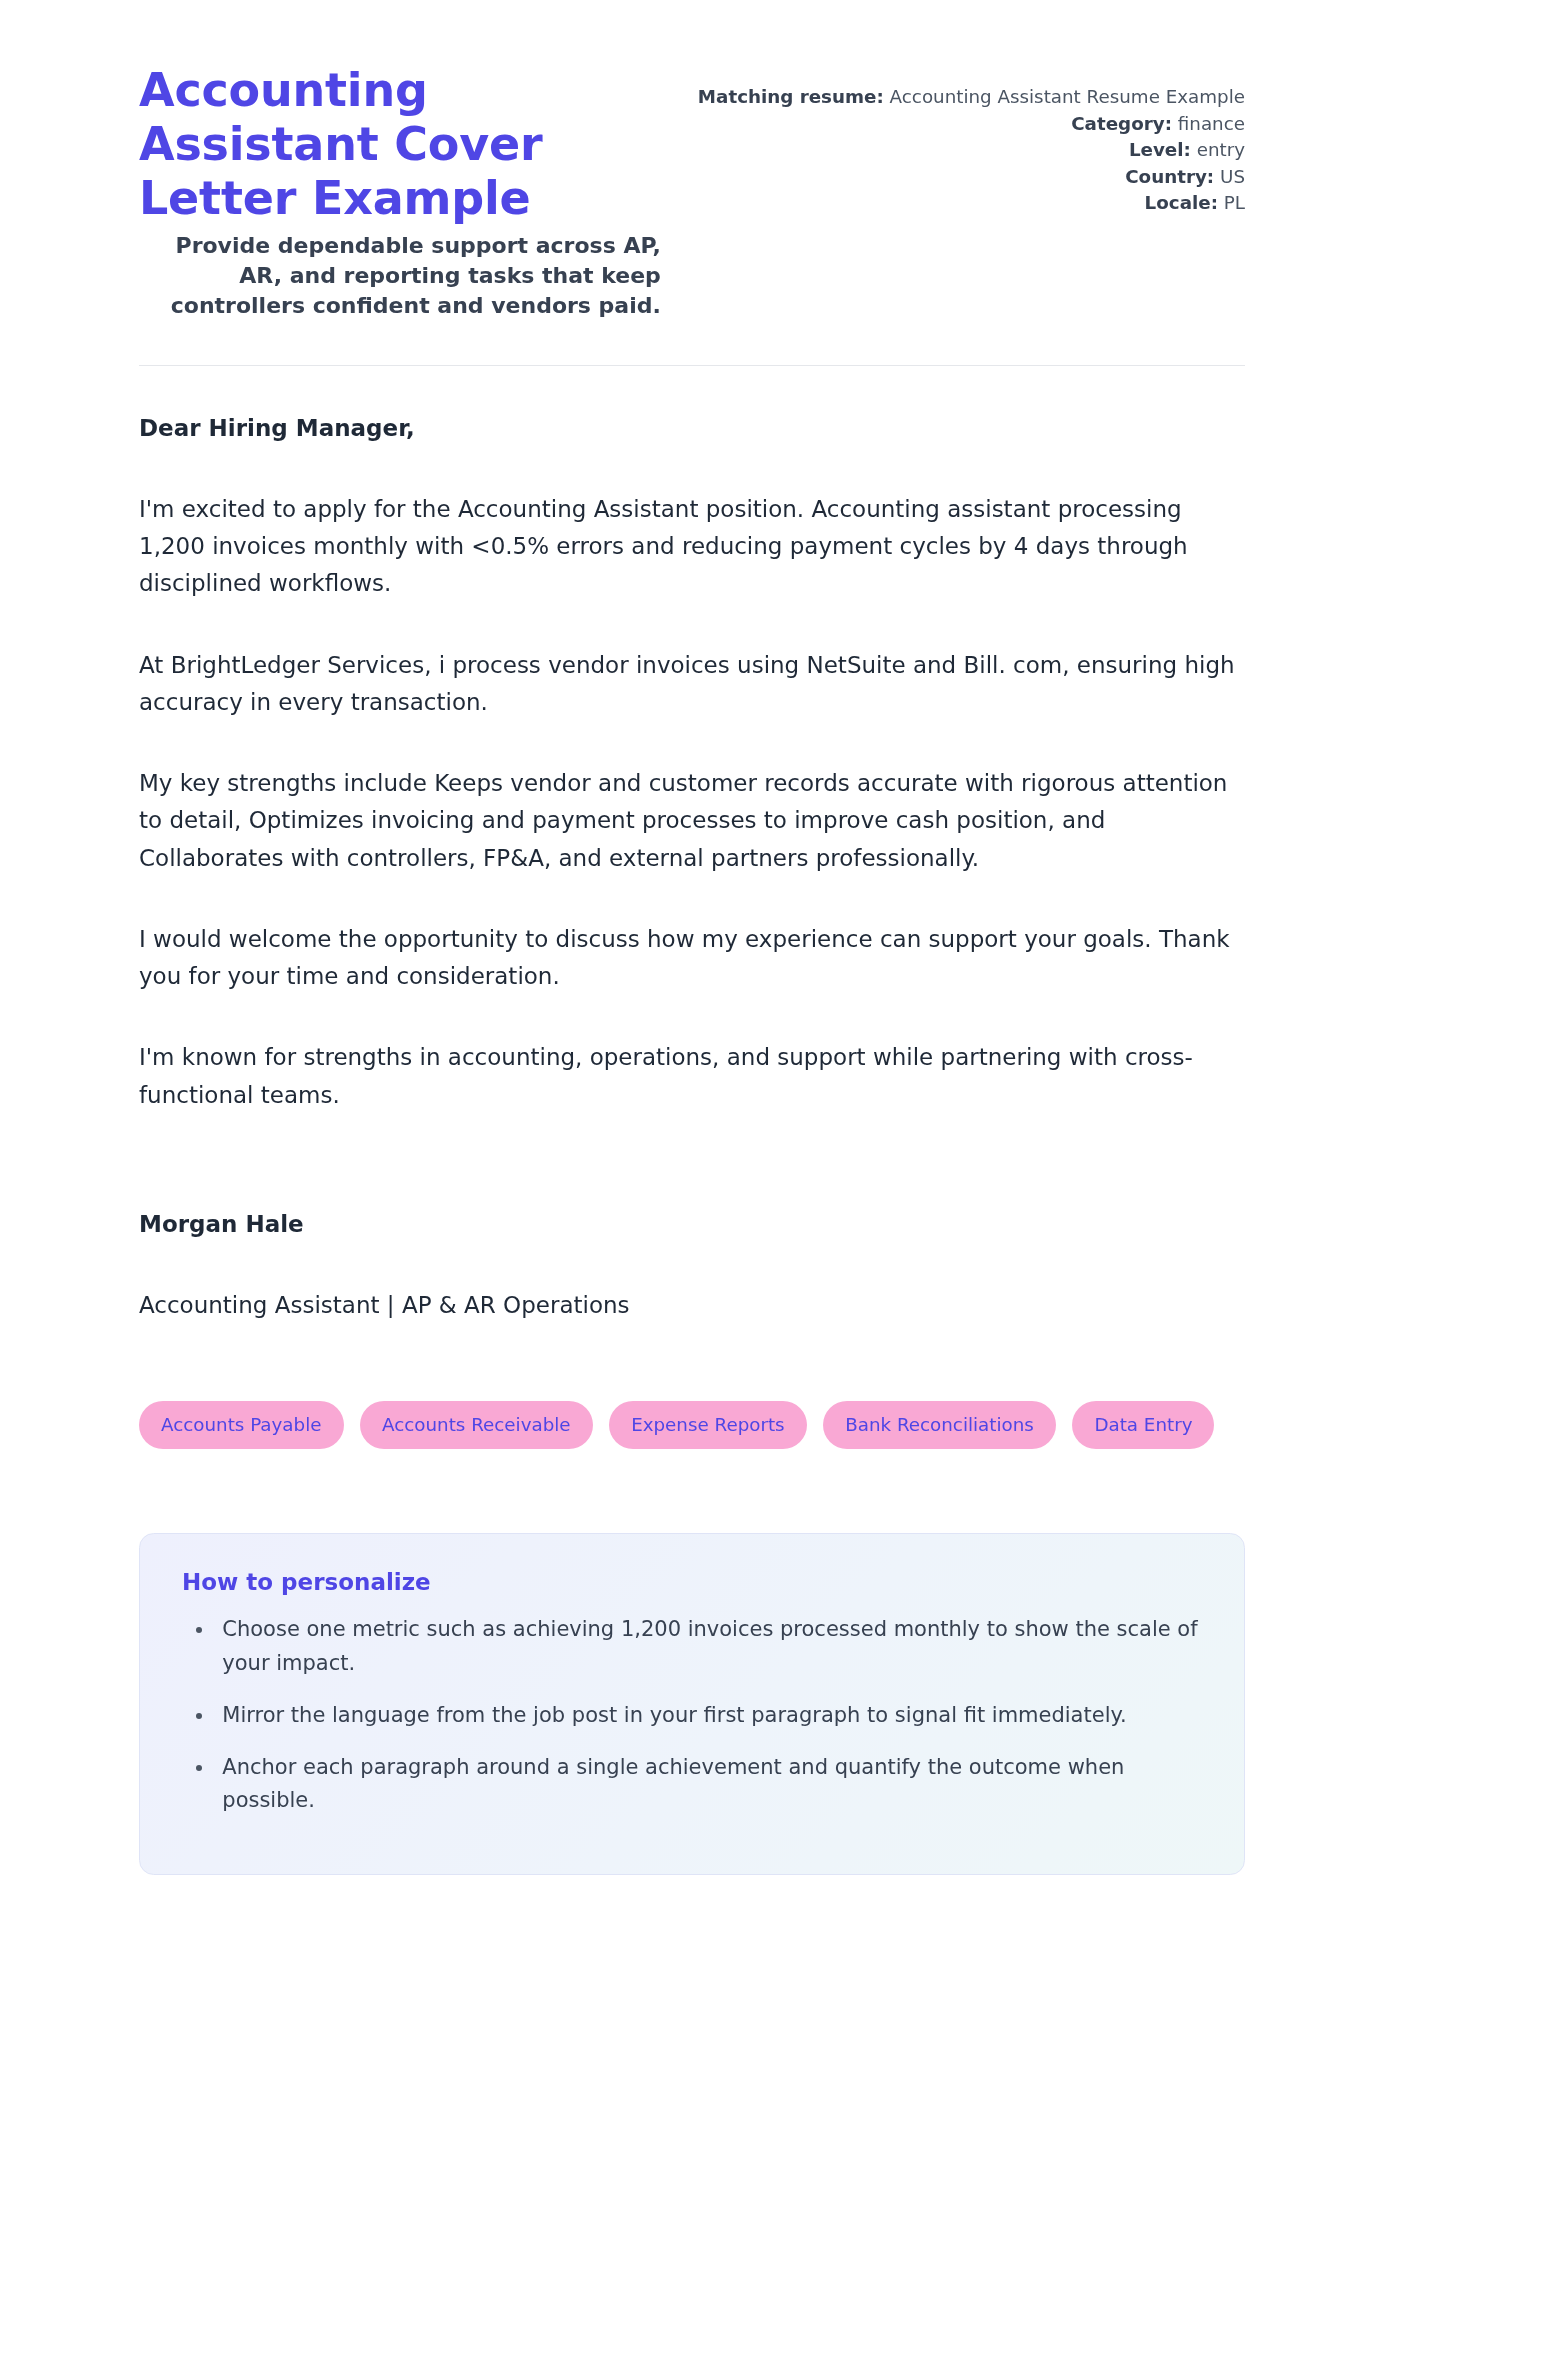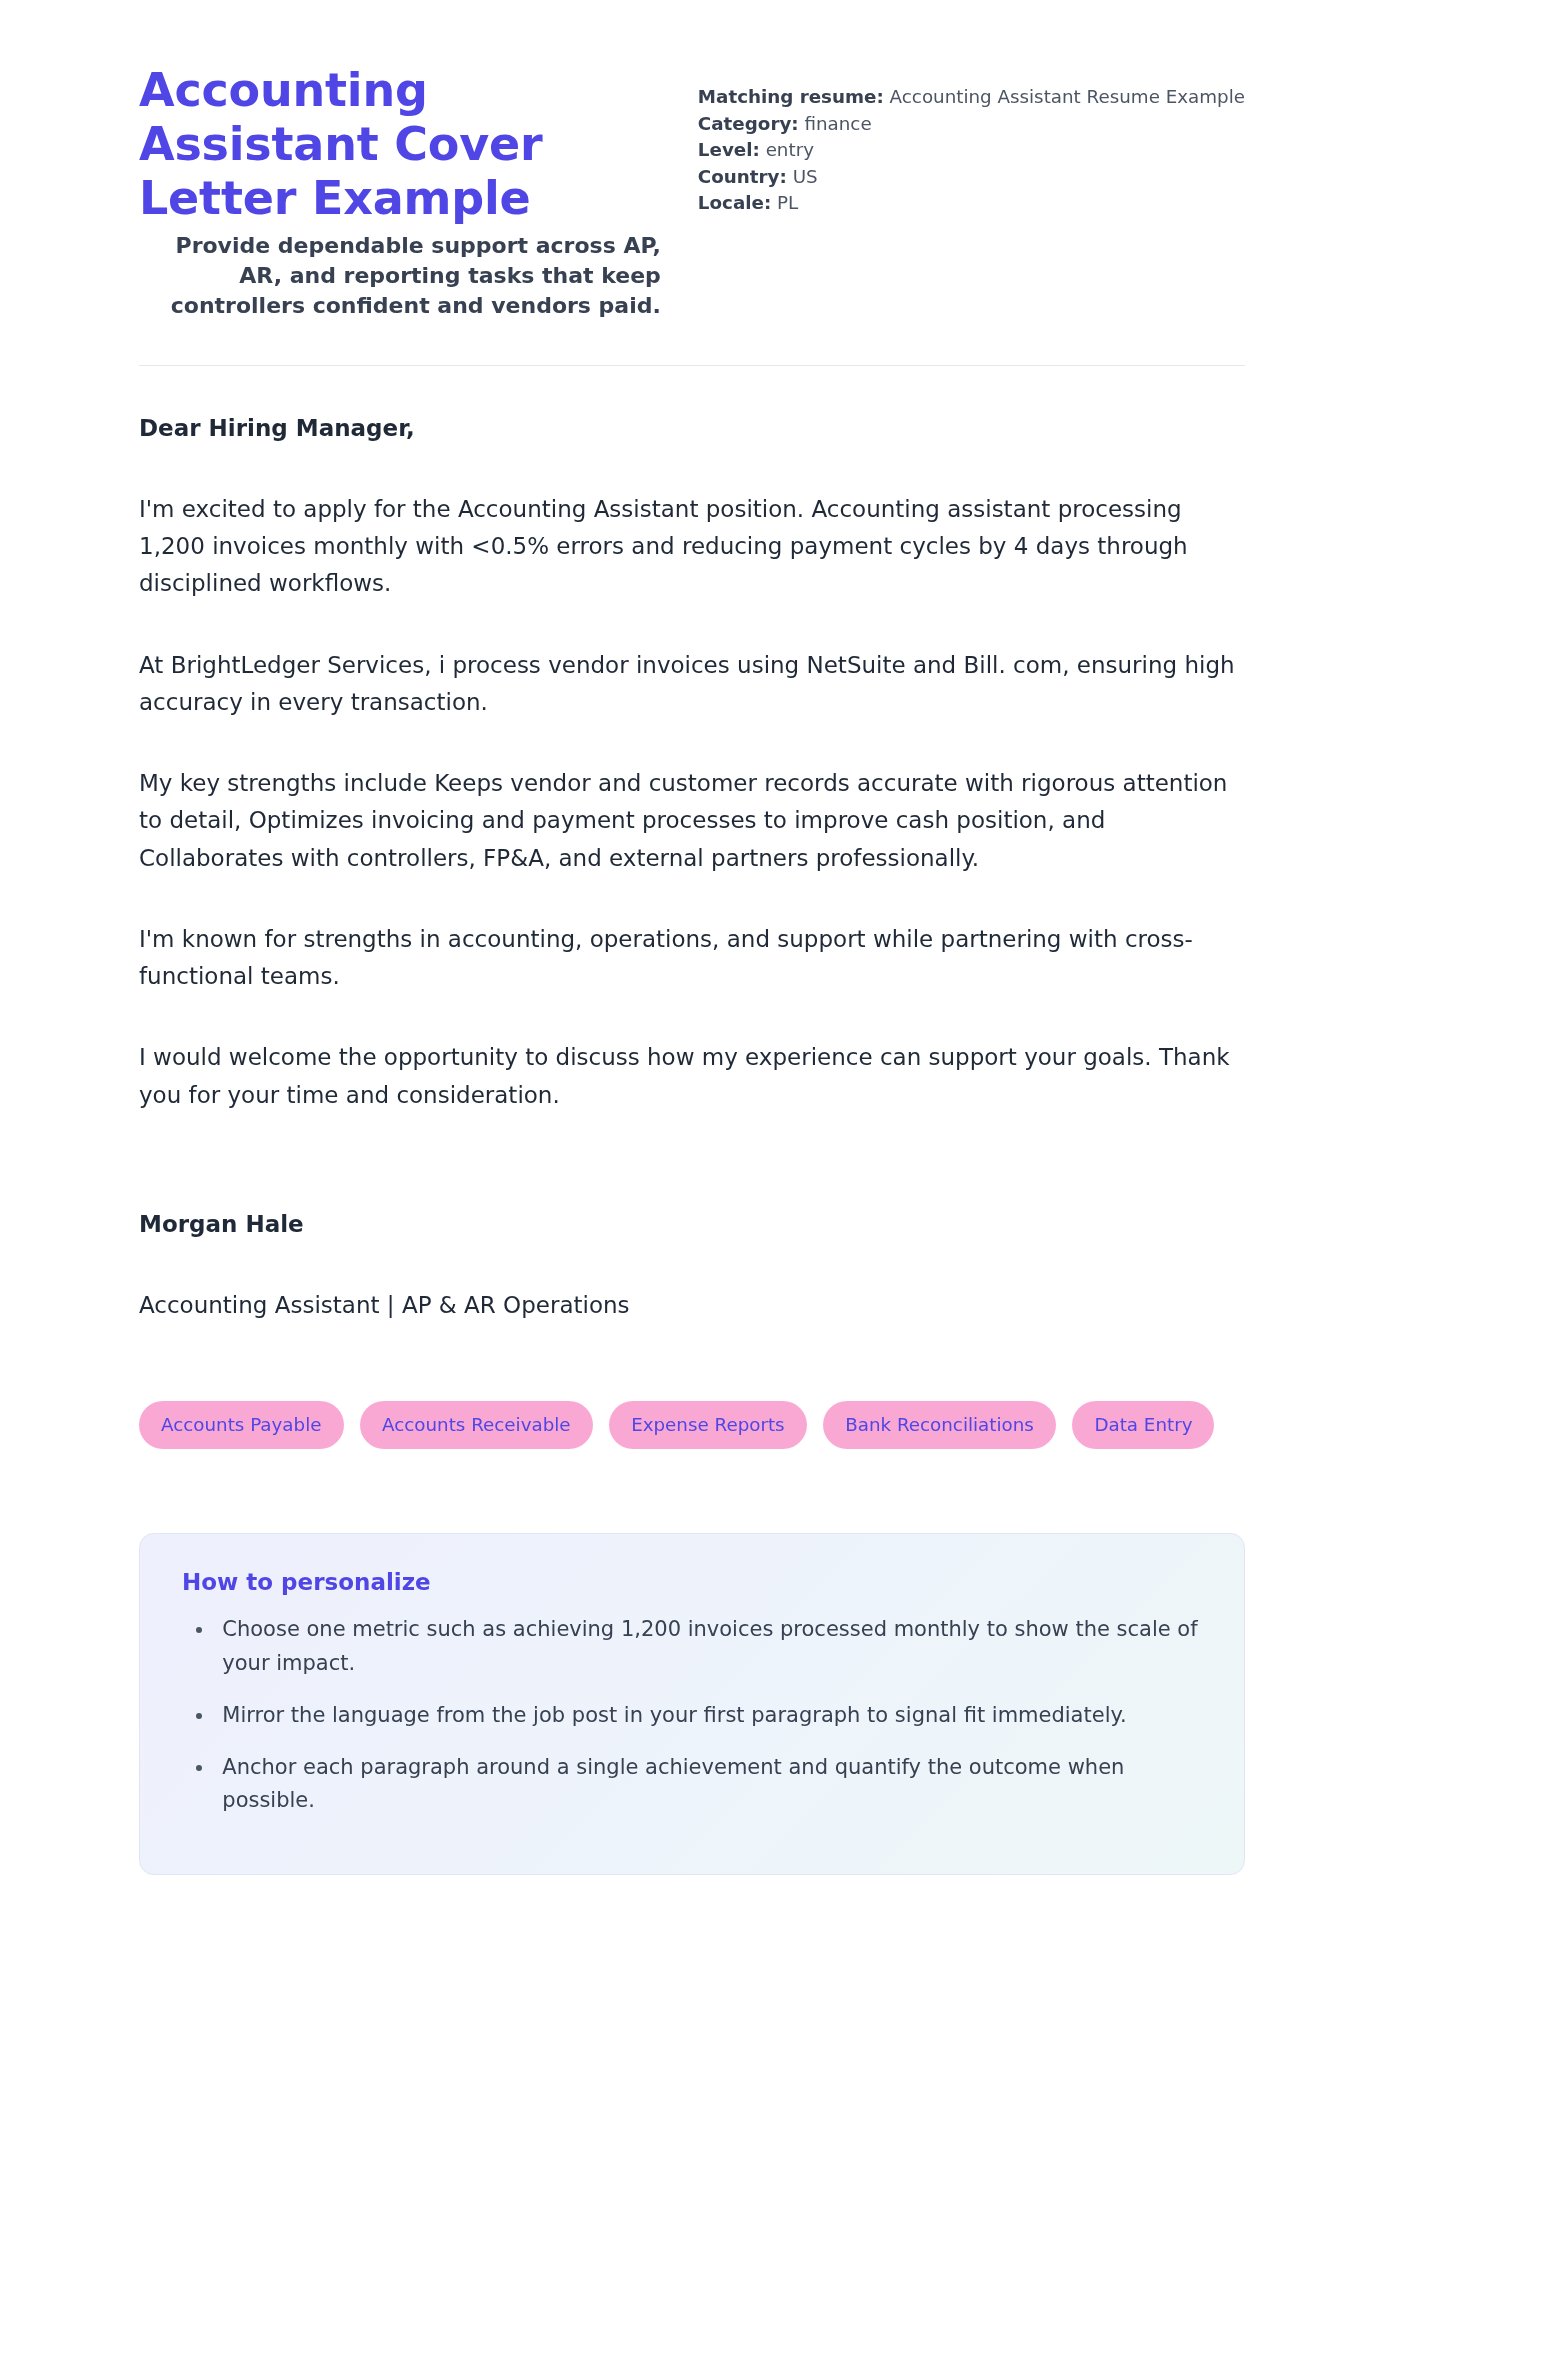--- a/index.html
+++ b/index.html
@@ -43,20 +43,21 @@
     font-size: 22px;
     line-height: 1.36;
     font-weight: bold;
     color: #374151;
     margin: 0;
     max-width: 898px;
     text-align: right;
   }
   .meta {
     flex: 0 0 auto;
+    text-align: right;
     font-size: 18.3px;
     line-height: 1.45;
     color: #4b5563;
     padding-top: 20px;
     min-width: 238px;
   }
   .meta .meta-label {
     font-weight: bold;
     color: #374151;
   }
@@ -180,22 +181,22 @@
     </div>
   </div>
 
   <hr class="divider">
 
   <div class="letter">
     <p class="salutation">Dear Hiring Manager,</p>
     <p>I'm excited to apply for the Accounting Assistant position. Accounting assistant processing 1,200 invoices monthly with &lt;0.5% errors and reducing payment cycles by 4 days through disciplined workflows.</p>
     <p>At BrightLedger Services, i process vendor invoices using NetSuite and Bill. com, ensuring high accuracy in every transaction.</p>
     <p>My key strengths include Keeps vendor and customer records accurate with rigorous attention to detail, Optimizes invoicing and payment processes to improve cash position, and Collaborates with controllers, FP&amp;A, and external partners professionally.</p>
+    <p>I would welcome the opportunity to discuss how my experience can support your goals. Thank you for your time and consideration.</p>
     <p>I'm known for strengths in accounting, operations, and support while partnering with cross-functional teams.</p>
-    <p>I would welcome the opportunity to discuss how my experience can support your goals. Thank you for your time and consideration.</p>
 
     <div class="sign-off">
       <p class="sign-name">Morgan Hale</p>
       <p class="sign-role">Accounting Assistant | AP &amp; AR Operations</p>
     </div>
   </div>
 
   <div class="chips">
     <span class="chip">Accounts Payable</span>
     <span class="chip">Accounts Receivable</span>

